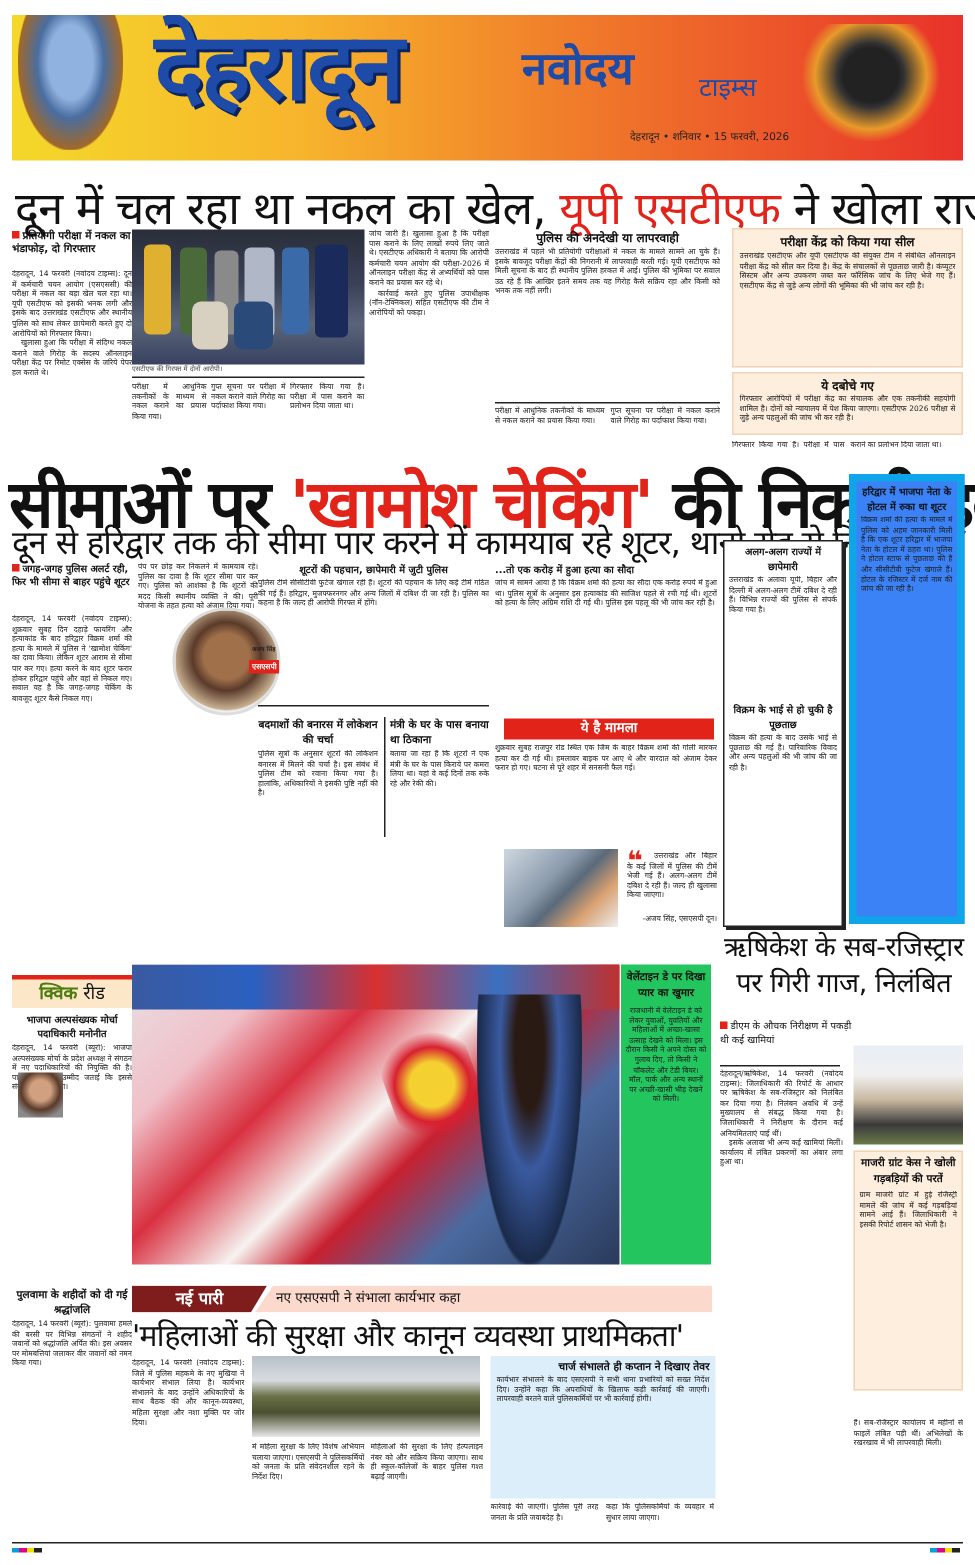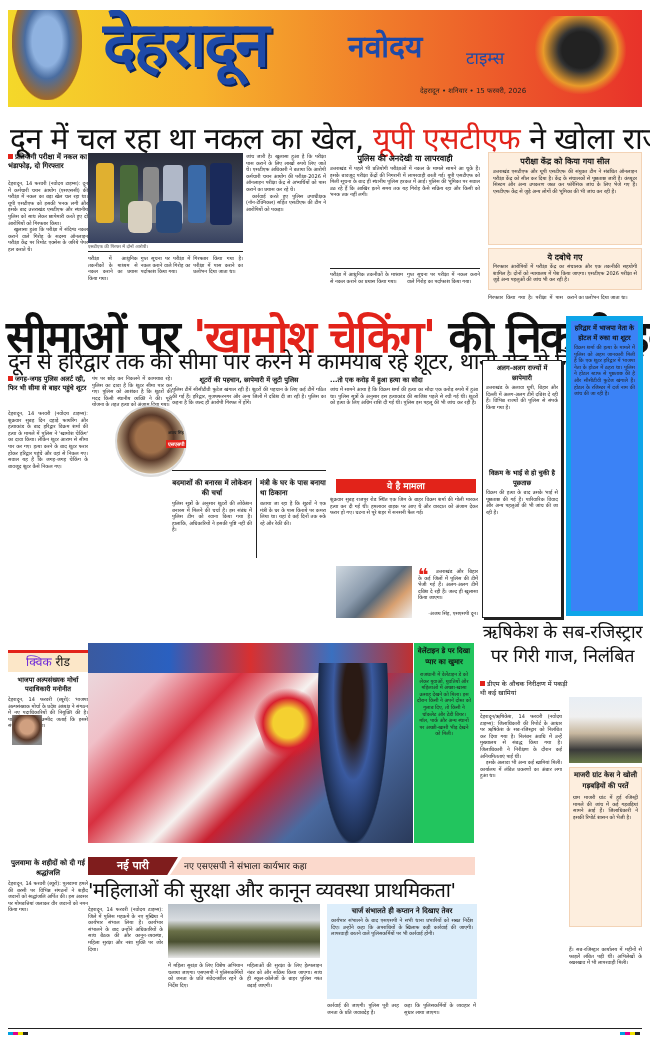--- a/index.html
+++ b/index.html
@@ -149,21 +149,21 @@
   <div class="hd" style="font-size:6.5px;line-height:10px;text-align:center;margin-top:4px">विक्रम के भाई से हो चुकी है पूछताछ</div>
   <div class="txt" style="margin-top:1px;height:120px;overflow:hidden">विक्रम की हत्या के बाद उसके भाई से पूछताछ की गई है। पारिवारिक विवाद और अन्य पहलुओं की भी जांच की जा रही है।</div>
 </div>
 
 <div class="abs sidebox" style="left:566px;top:316px;width:77px;height:300px;padding:2px 3px">
   <div class="hd" style="font-size:6.5px;line-height:10px;text-align:center">हरिद्वार में भाजपा नेता के होटल में रुका था शूटर</div>
   <div class="txt" style="margin-top:1px;height:260px;overflow:hidden">विक्रम शर्मा की हत्या के मामले में पुलिस को अहम जानकारी मिली है कि एक शूटर हरिद्वार में भाजपा नेता के होटल में ठहरा था। पुलिस ने होटल स्टाफ से पूछताछ की है और सीसीटीवी फुटेज खंगाले हैं। होटल के रजिस्टर में दर्ज नाम की जांच की जा रही है।</div>
 </div>
 
 <div class="abs quick" style="left:8px;top:650px;width:80px;height:22px">
-  <div style="text-align:center;font-size:12px;line-height:18px"><span style="color:#6d28d9;font-weight:normal">क्विक</span><span> रीड</span></div>
+  <div style="text-align:center;font-size:12px;line-height:18px"><span style="color:#4d7c0f;font-weight:bold">क्विक</span><span> रीड</span></div>
 </div>
 <div class="abs" style="left:8px;top:676px;width:80px">
   <div class="hd" style="font-size:6.5px;line-height:9px;text-align:center">भाजपा अल्पसंख्यक मोर्चा पदाधिकारी मनोनीत</div>
   <div class="txt" style="margin-top:2px;height:110px;overflow:hidden">देहरादून, 14 फरवरी (ब्यूरो): भाजपा अल्पसंख्यक मोर्चा के प्रदेश अध्यक्ष ने संगठन में नए पदाधिकारियों की नियुक्ति की है। पार्टी नेताओं ने उम्मीद जताई कि इससे संगठन मजबूत होगा।</div>
 </div>
 <div class="abs photo" style="left:12px;top:715px;width:30px;height:30px;background:radial-gradient(circle at 50% 40%,#d0a080 0 30%,#5a3a2a 55%,#8a8a8a 80%)"></div>
 <div class="abs" style="left:8px;top:858px;width:80px">
   <div class="hd" style="font-size:7px;line-height:10px;text-align:center">पुलवामा के शहीदों को दी गई श्रद्धांजलि</div>
   <div class="txt" style="margin-top:2px;height:150px;overflow:hidden">देहरादून, 14 फरवरी (ब्यूरो): पुलवामा हमले की बरसी पर विभिन्न संगठनों ने शहीद जवानों को श्रद्धांजलि अर्पित की। इस अवसर पर मोमबत्तियां जलाकर वीर जवानों को नमन किया गया।</div>
 </div>
@@ -197,21 +197,21 @@
 <div class="abs np" style="left:88px;top:857px;width:90px;height:18px;font-size:11px;line-height:18px;text-align:center;clip-path:polygon(0 0,100% 0,88% 100%,0 100%)">नई पारी</div>
 <div class="abs np2" style="left:170px;top:857px;width:305px;height:18px;font-size:9px;line-height:18px;padding-left:14px;clip-path:polygon(4% 0,100% 0,100% 100%,0 100%)">नए एसएसपी ने संभाला कार्यभार कहा</div>
 <div class="abs" style="left:88px;top:877px;width:390px;font-size:20px;line-height:26px;white-space:nowrap;letter-spacing:-0.5px">'महिलाओं की सुरक्षा और कानून व्यवस्था प्राथमिकता'</div>
 
 <div class="abs txt" style="left:88px;top:906px;width:75px;height:130px;overflow:hidden">देहरादून, 14 फरवरी (नवोदय टाइम्स): जिले में पुलिस महकमे के नए मुखिया ने कार्यभार संभाल लिया है। कार्यभार संभालने के बाद उन्होंने अधिकारियों के साथ बैठक की और कानून-व्यवस्था, महिला सुरक्षा और नशा मुक्ति पर जोर दिया।</div>
 <div class="abs photo" style="left:168px;top:904px;width:152px;height:54px;background:linear-gradient(180deg,#b8c0c8 0%,#d8dce0 30%,#6a7048 50%,#4a5030 70%,#e8e8e8 100%)"></div>
 <div class="abs txt" style="left:168px;top:962px;width:75px;height:75px;overflow:hidden">में महिला सुरक्षा के लिए विशेष अभियान चलाया जाएगा। एसएसपी ने पुलिसकर्मियों को जनता के प्रति संवेदनशील रहने के निर्देश दिए।</div>
 <div class="abs txt" style="left:247px;top:962px;width:75px;height:75px;overflow:hidden">महिलाओं की सुरक्षा के लिए हेल्पलाइन नंबर को और सक्रिय किया जाएगा। साथ ही स्कूल-कॉलेजों के बाहर पुलिस गश्त बढ़ाई जाएगी।</div>
 
 <div class="abs" style="left:327px;top:904px;width:150px;height:95px;background:#ddeefb;padding:2px 4px">
-  <div class="hd" style="font-size:7px;text-align:center">चार्ज संभालते ही कप्तान ने दिखाए तेवर</div>
+  <div class="hd" style="font-size:7px;text-align:right">चार्ज संभालते ही कप्तान ने दिखाए तेवर</div>
   <div class="txt" style="margin-top:2px;height:80px;overflow:hidden">कार्यभार संभालने के बाद एसएसपी ने सभी थाना प्रभारियों को सख्त निर्देश दिए। उन्होंने कहा कि अपराधियों के खिलाफ कड़ी कार्रवाई की जाएगी। लापरवाही बरतने वाले पुलिसकर्मियों पर भी कार्रवाई होगी।</div>
 </div>
 <div class="abs txt" style="left:327px;top:1002px;width:72px;height:32px;overflow:hidden">कार्रवाई की जाएगी। पुलिस पूरी तरह जनता के प्रति जवाबदेह है।</div>
 <div class="abs txt" style="left:404px;top:1002px;width:72px;height:32px;overflow:hidden">कहा कि पुलिसकर्मियों के व्यवहार में सुधार लाया जाएगा।</div>
 
 <div class="abs rule" style="left:8px;top:1028px;width:634px;height:1px"></div>
 <div class="abs" style="left:8px;top:1032px;width:20px;height:3px;background:linear-gradient(90deg,#00a0e0 0 25%,#e0008a 25% 50%,#f0e000 50% 75%,#222 75%)"></div>
 <div class="abs" style="left:620px;top:1032px;width:20px;height:3px;background:linear-gradient(90deg,#00a0e0 0 25%,#e0008a 25% 50%,#f0e000 50% 75%,#222 75%)"></div>
 
 </body></html>

